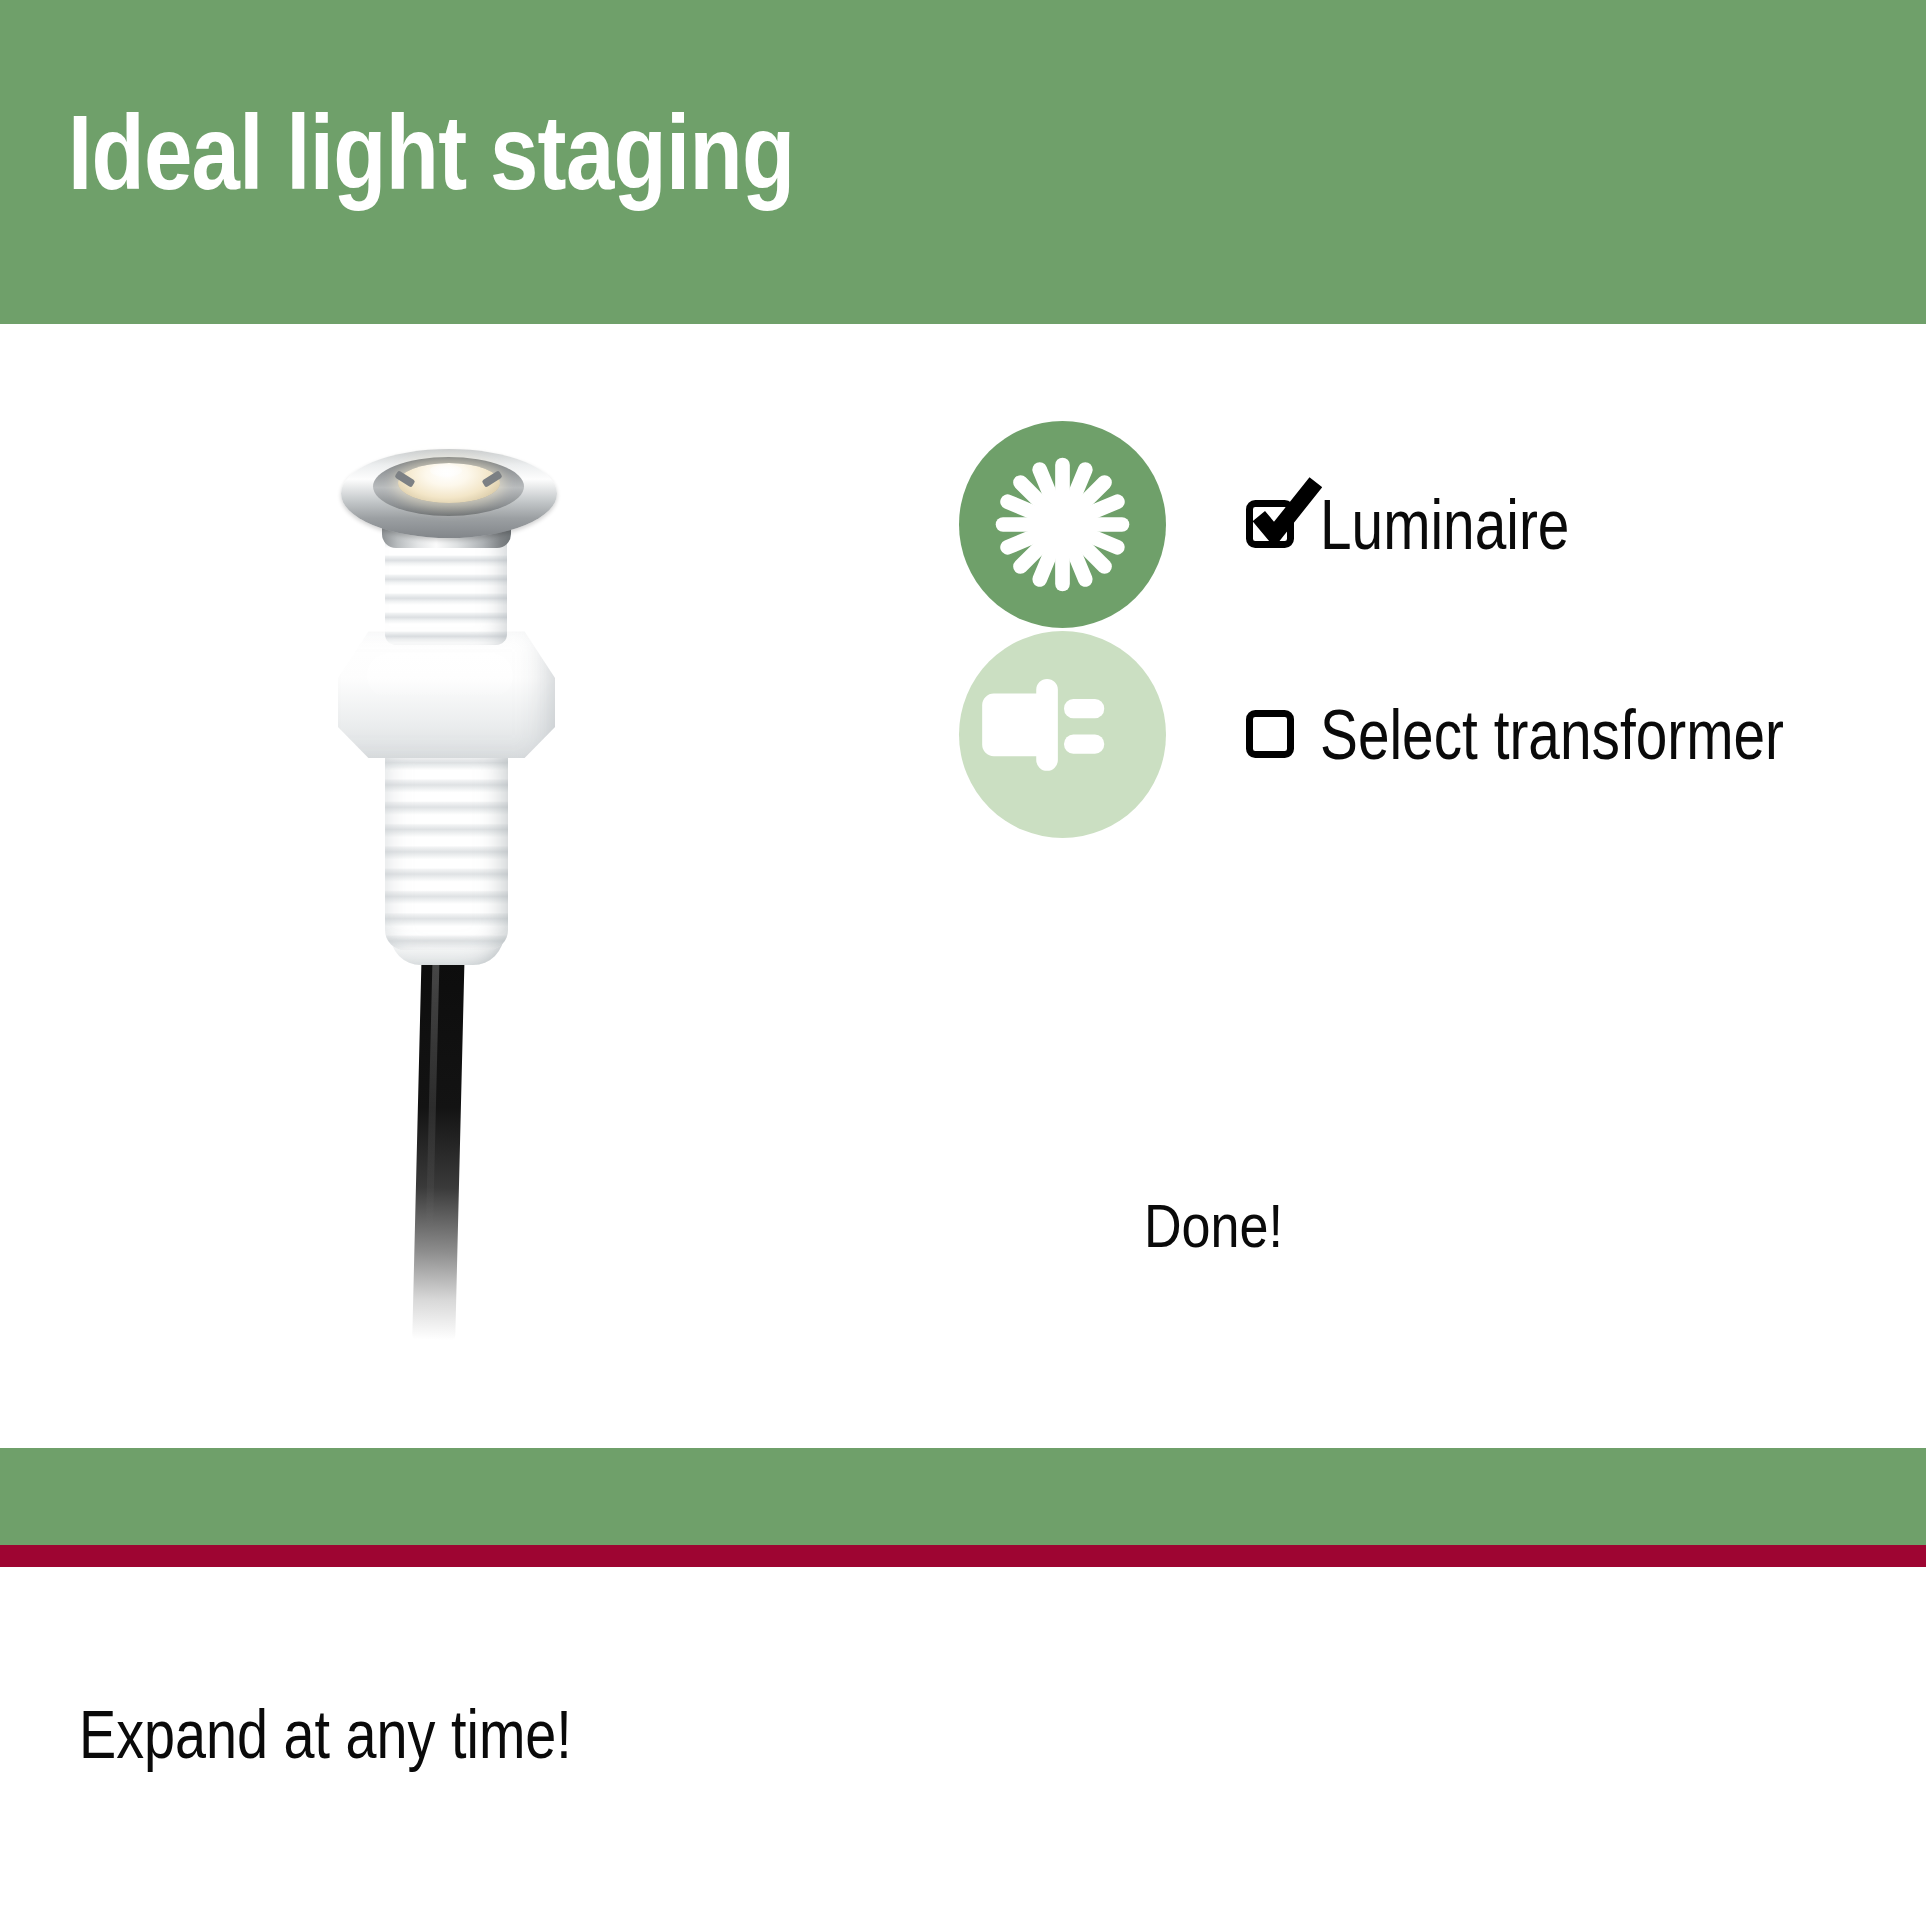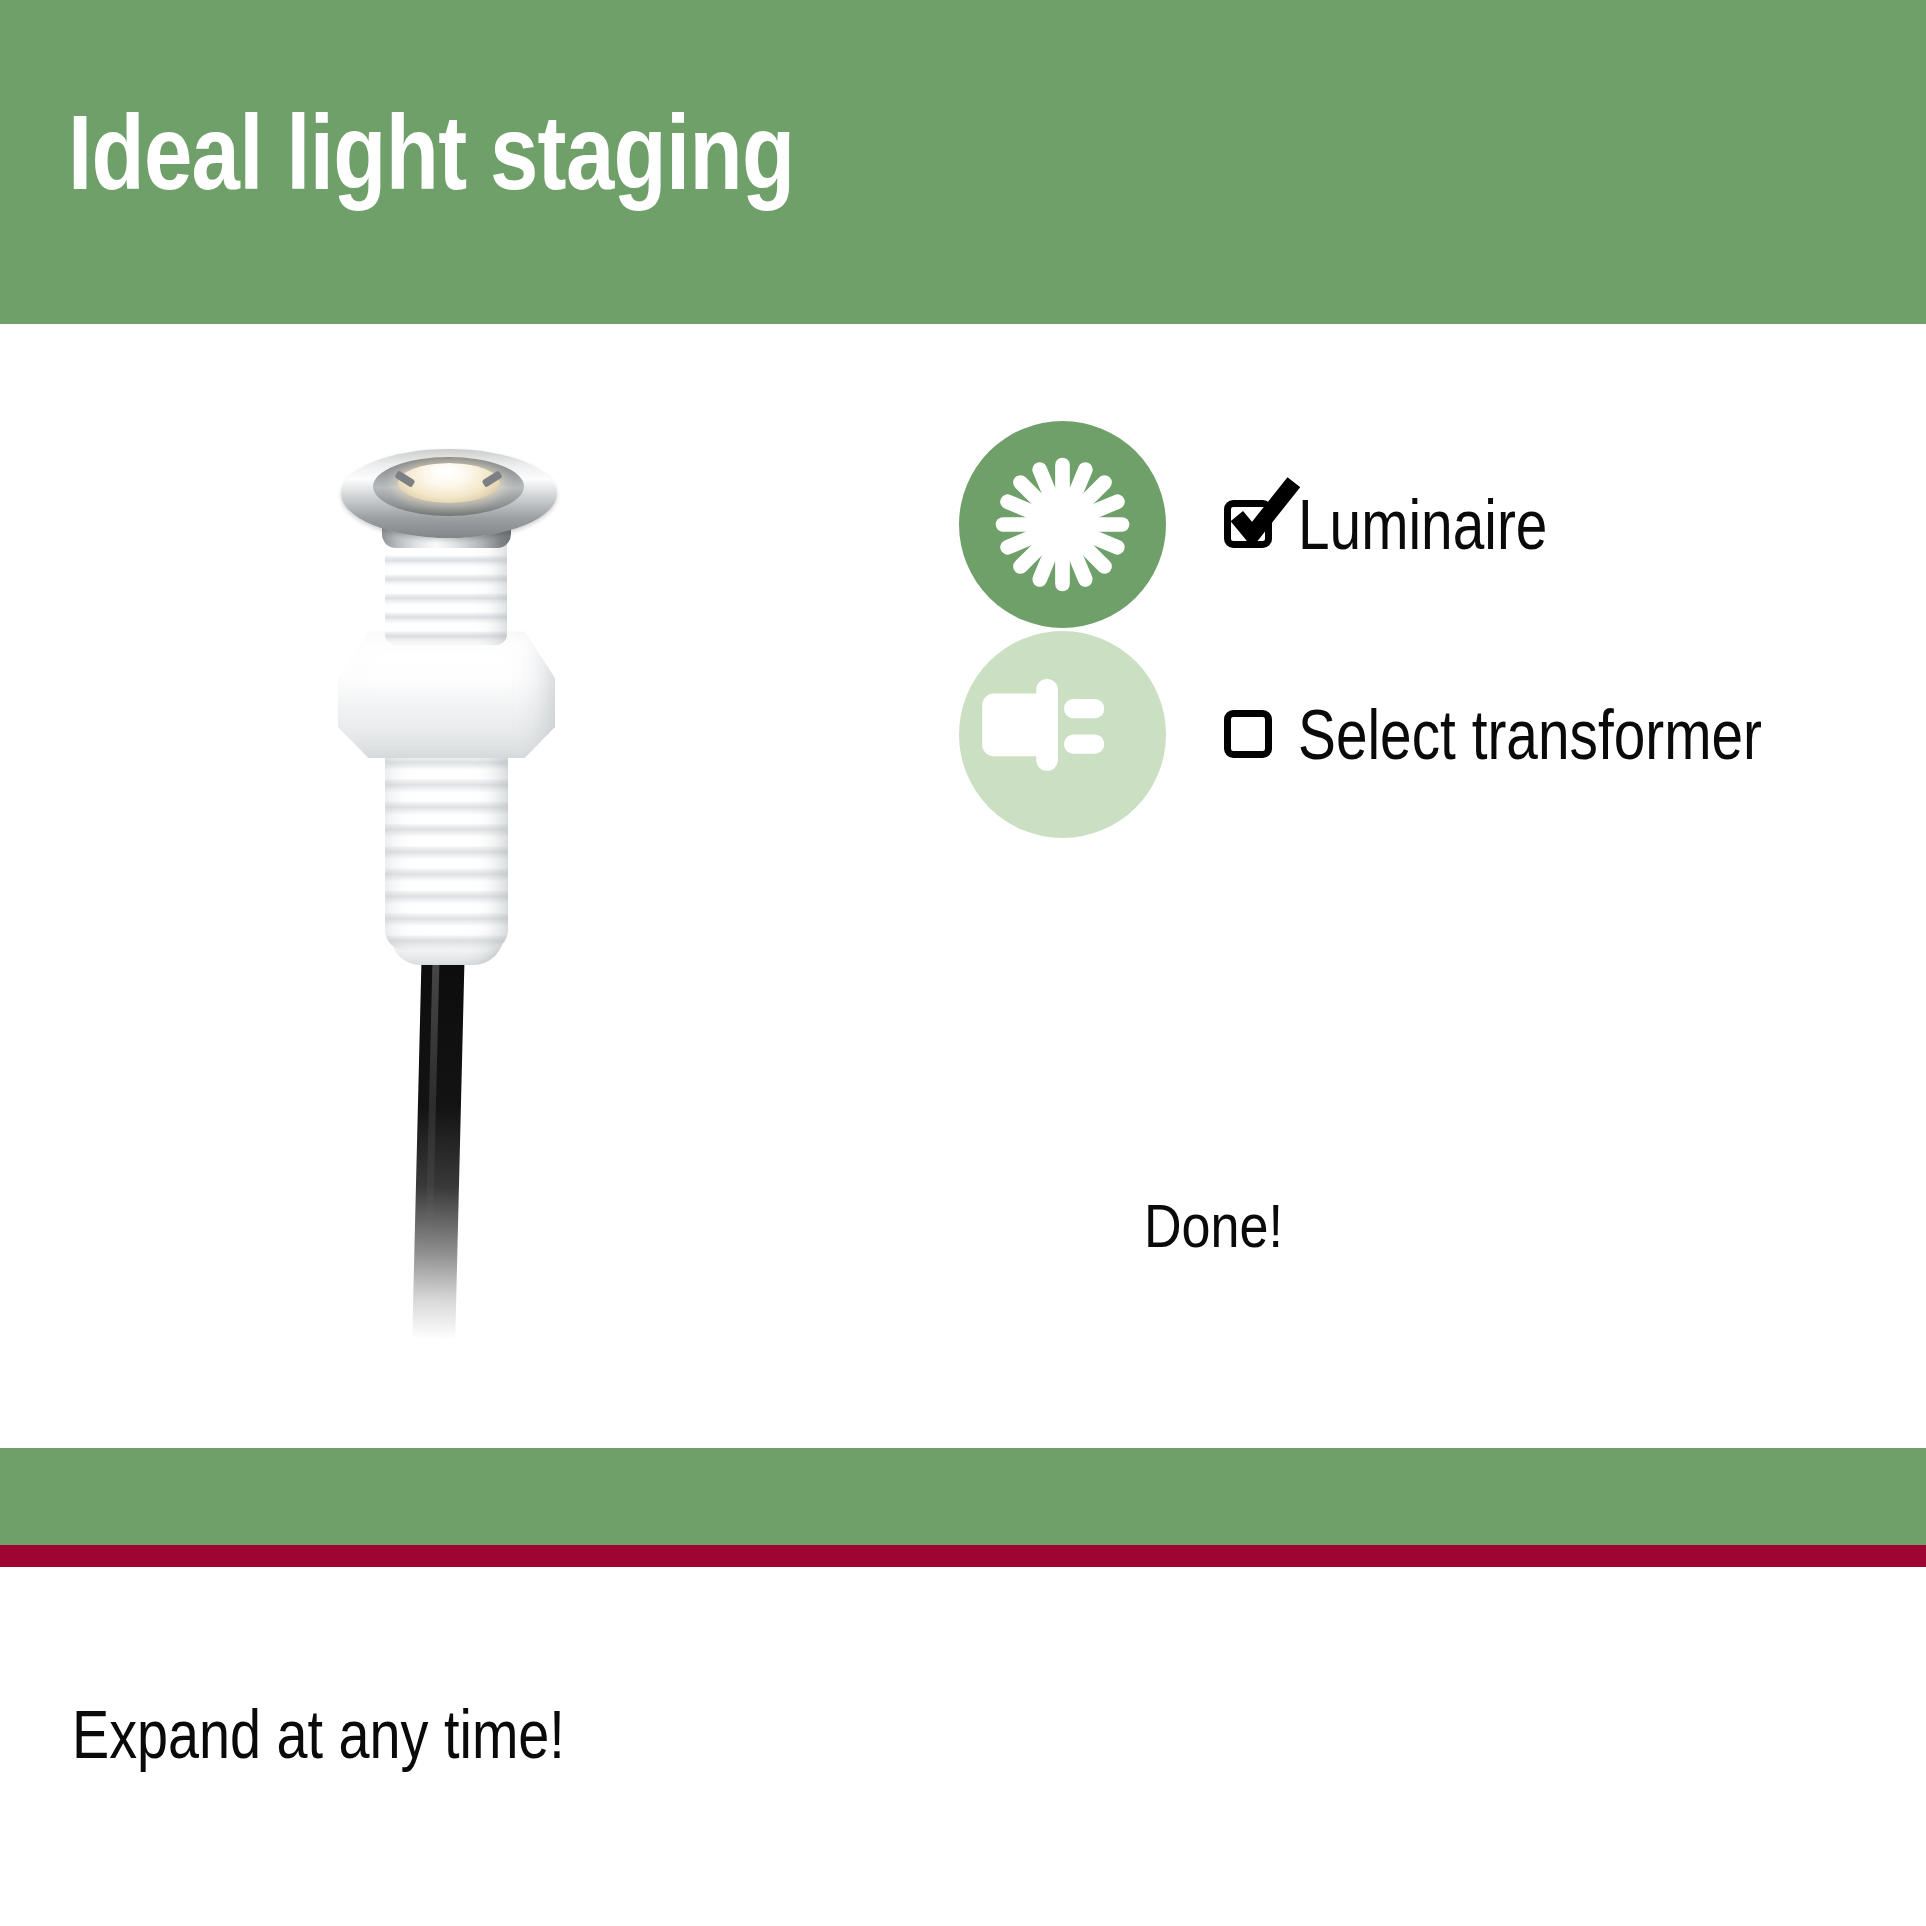--- a/index.html
+++ b/index.html
@@ -238,21 +238,21 @@
     border-radius: 50%;
     overflow: visible;
   }
   .icon-circle.is-active { background: #6fa06a; }
   .icon-circle.is-muted  { background: #cbdfc2; }
   .icon-circle svg { position: absolute; left: 0; top: 0; }
 
   .check-label-wrap {
     display: flex;
     align-items: center;
-    margin-left: 58px;
+    margin-left: 80px;
     flex: 1 1 auto;
   }
   .checkbox {
     position: relative;
     flex: 0 0 auto;
     width: 48px;
     height: 48px;
     border: 7px solid #000000;
     border-radius: 9.2px;
     box-sizing: border-box;
@@ -301,21 +301,21 @@
   .footer-red {
     position: absolute;
     left: 0;
     top: 1545px;
     width: 1926px;
     height: 21.6px;
     background: #9e0532;
   }
   .footer-area {
     position: absolute;
-    left: 1px;
+    left: 8px;
     top: 1567px;
     width: 1774px;
     height: 360px;
     background: #ffffff;
   }
   .footer-text {
     position: absolute;
     left: 71px;
     top: 133px;
     font-family: "Liberation Sans", sans-serif;

